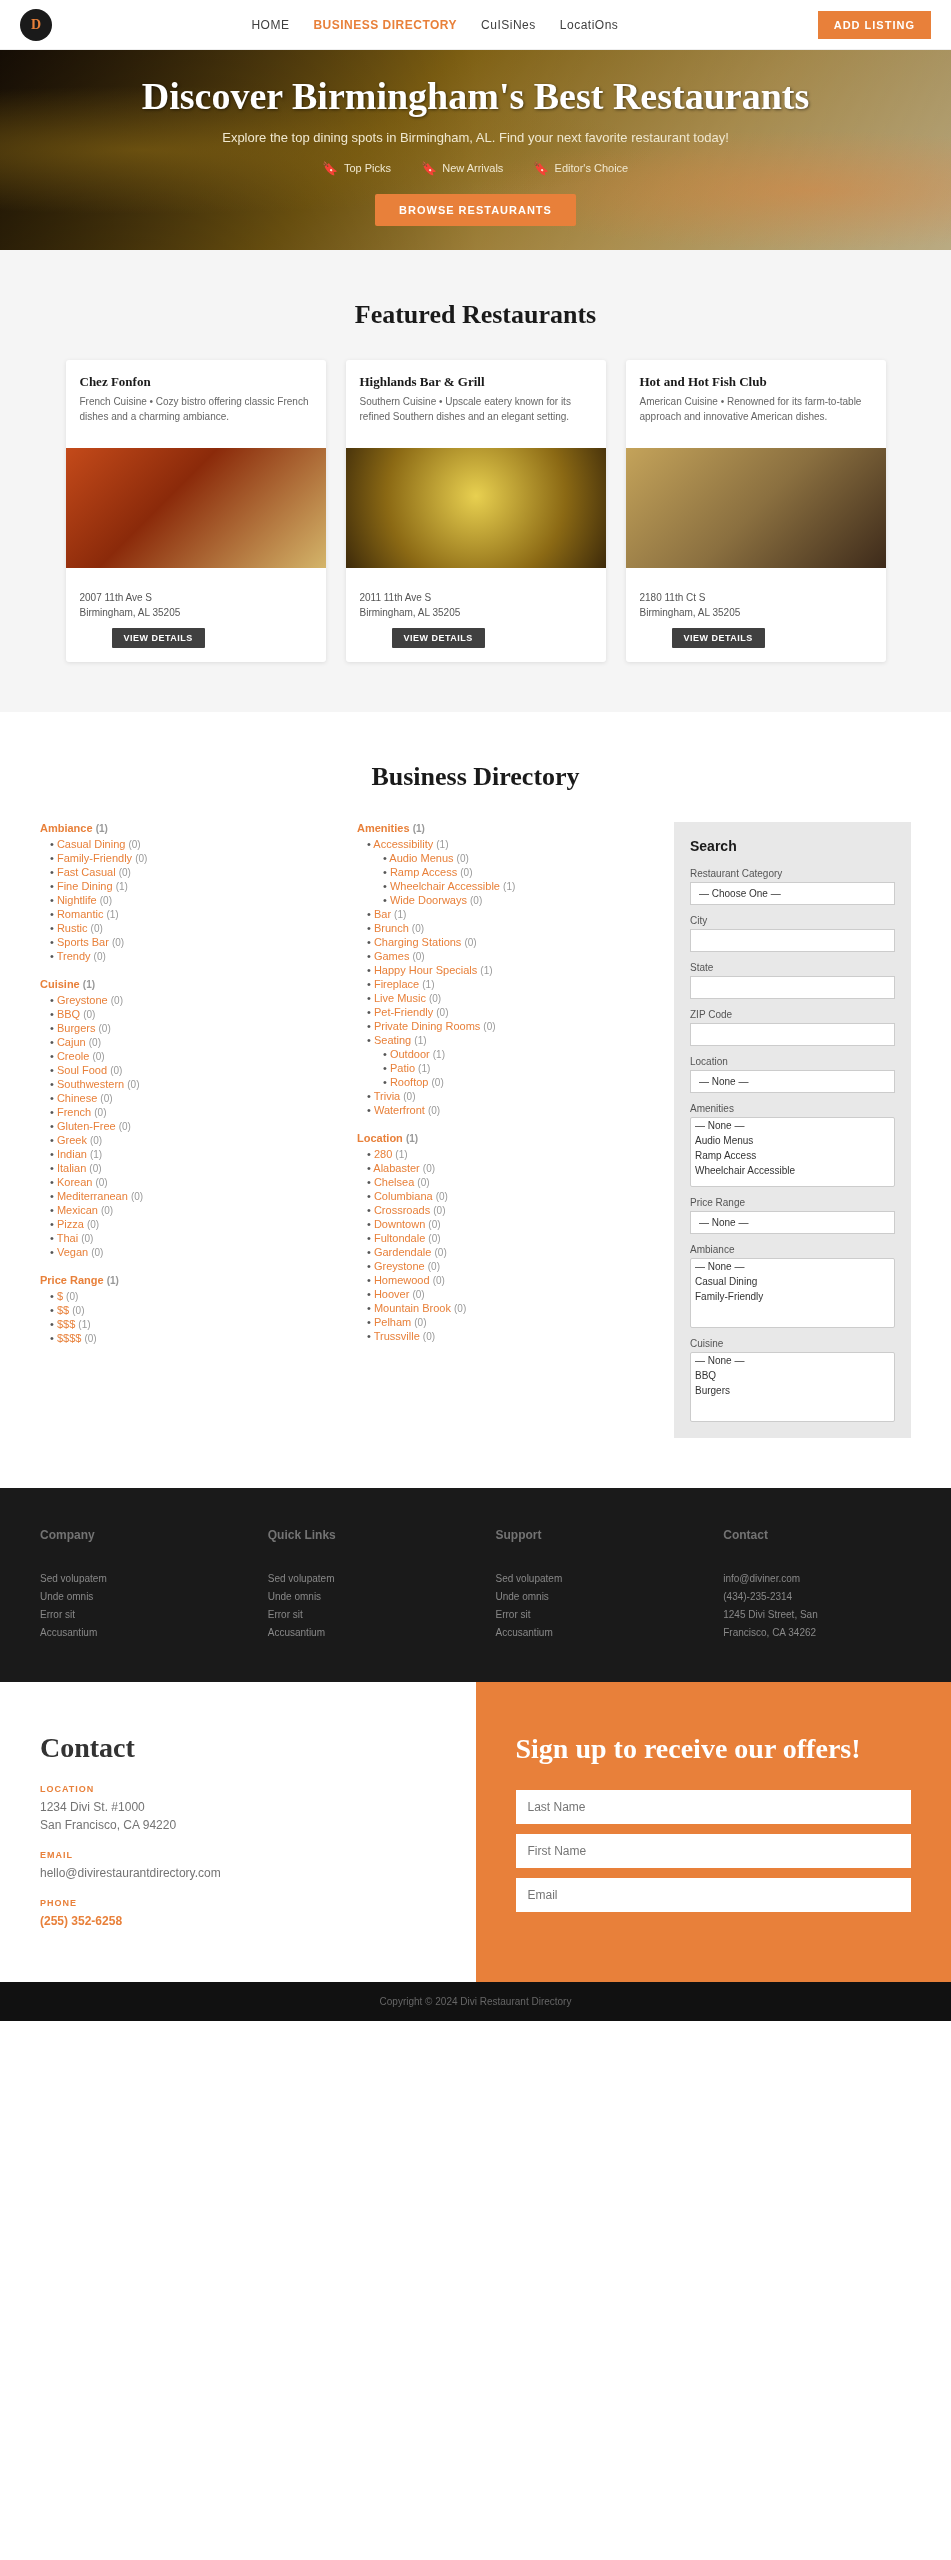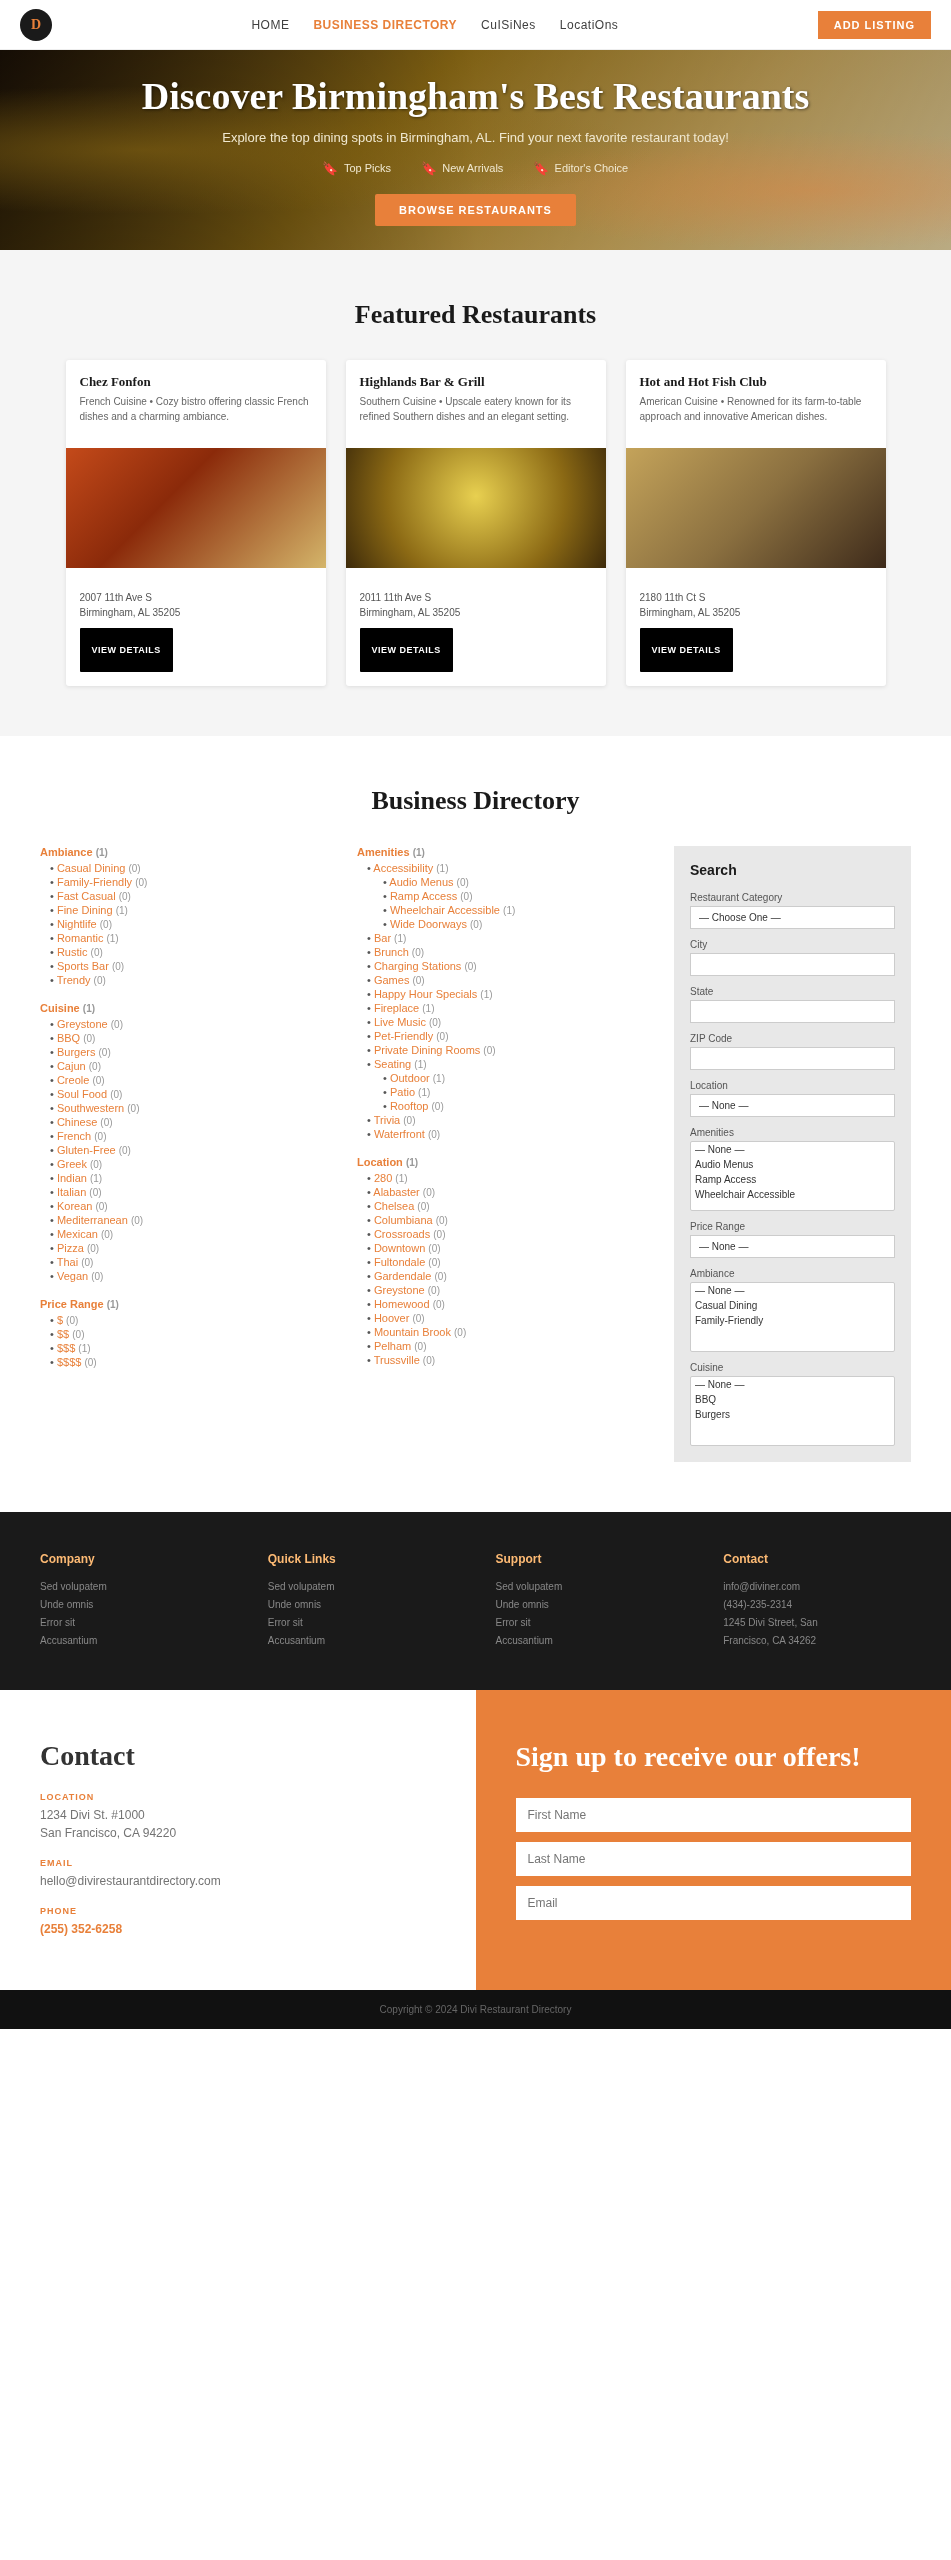--- a/index.html
+++ b/index.html
@@ -56,23 +56,23 @@
     .card-desc { font-size: 10px; color: #666; line-height: 1.5; margin-bottom: 10px; font-family: Arial, sans-serif; }
     .card-img {
       width: 100%; height: 120px; object-fit: cover;
       background: linear-gradient(135deg, #8b6914 0%, #c4a35a 100%);
     }
     .card-img-1 { background: linear-gradient(135deg, #c44a1a 0%, #8b2a0a 40%, #d4b56a 100%); }
     .card-img-2 { background: radial-gradient(circle at 50% 40%, #e8d050 0%, #8b6914 60%, #3d2a0a 100%); }
     .card-img-3 { background: linear-gradient(135deg, #c4a35a 0%, #8b7040 50%, #3d2a1a 100%); }
     .card-address { font-size: 10px; color: #555; margin: 8px 0; font-family: Arial, sans-serif; line-height: 1.5; }
     .view-btn {
-      background: #000000; color: #fff; padding: 17px 12px; font-size: 9px;
+      background: #404040; color: #fff; padding: 5px 12px; font-size: 9px;
       font-family: Arial, sans-serif; font-weight: 700; letter-spacing: 0.5px;
-      text-transform: uppercase; border: none; cursor: pointer; border-radius: 1px;
+      text-transform: uppercase; border: none; cursor: pointer; border-radius: 1px; margin-left: 32px;
     }
 
     
     .directory-section { padding: 50px 40px; background: #fff; }
     .directory-inner { display: flex; gap: 20px; }
     .dir-col { flex: 1; font-size: 11px; font-family: Arial, sans-serif; }
     .dir-col ul { list-style: none; padding-left: 10px; }
     .dir-col ul li { margin: 2px 0; color: #555; }
     .dir-col ul li a { color: #e8803a; text-decoration: none; }
     .dir-section-head { font-weight: 700; color: #e8803a; margin-top: 16px; margin-bottom: 4px; font-size: 11px; }
@@ -92,21 +92,21 @@
     }
     .form-listbox {
       width: 100%; height: 70px; font-size: 10px; border: 1px solid #ccc;
       background: #fff; color: #333; overflow-y: auto;
     }
     .form-listbox option { padding: 2px 4px; }
 
     
     .footer-main { background: #1a1a1a; color: #aaa; padding: 40px; display: flex; gap: 40px; }
     .footer-col { flex: 1; }
-    .footer-col-title { color: #fdba74; font-size: 12px; font-weight: 700; margin-bottom: 12px; font-family: Arial, sans-serif; }
+    .footer-col-title { color: #737373; font-size: 12px; font-weight: 700; margin-bottom: 28px; font-family: Arial, sans-serif; }
     .footer-col p { font-size: 10px; line-height: 1.8; font-family: Arial, sans-serif; color: #888; }
     .footer-contact p { font-size: 10px; line-height: 1.8; font-family: Arial, sans-serif; color: #888; }
 
     
     .contact-signup { display: flex; min-height: 300px; }
     .contact-box { background: #fff; flex: 1; padding: 50px 40px; }
     .contact-box h2 { font-size: 28px; font-weight: 700; margin-bottom: 20px; }
     .contact-label { font-size: 9px; font-weight: 700; color: #e8803a; letter-spacing: 1px; text-transform: uppercase; margin-top: 16px; margin-bottom: 4px; font-family: Arial, sans-serif; }
     .contact-value { font-size: 12px; color: #737373; font-family: Arial, sans-serif; line-height: 1.5; }
     .contact-value.phone { font-weight: 700; color: #e8803a; }
@@ -396,22 +396,22 @@
     <div class="contact-label">LOCATION</div>
     <div class="contact-value">1234 Divi St. #1000<br>San Francisco, CA 94220</div>
     <div class="contact-label">EMAIL</div>
     <div class="contact-value">hello@divirestaurantdirectory.com</div>
     <div class="contact-label">PHONE</div>
     <div class="contact-value phone">(255) 352-6258</div>
   </div>
 
   <div class="signup-box">
     <h2>Sign up to receive our offers!</h2>
+    <input class="signup-input" type="text" placeholder="Last Name" style="">
     <input class="signup-input" type="text" placeholder="First Name" style="">
-    <input class="signup-input" type="text" placeholder="Last Name" style="">
     <input class="signup-input" type="email" placeholder="Email" style="">
   </div>
 
 </div>
 
 <div class="bottom-bar">
   <span>Copyright © 2024 Divi Restaurant Directory</span>
 </div>
 
 </body></html>

